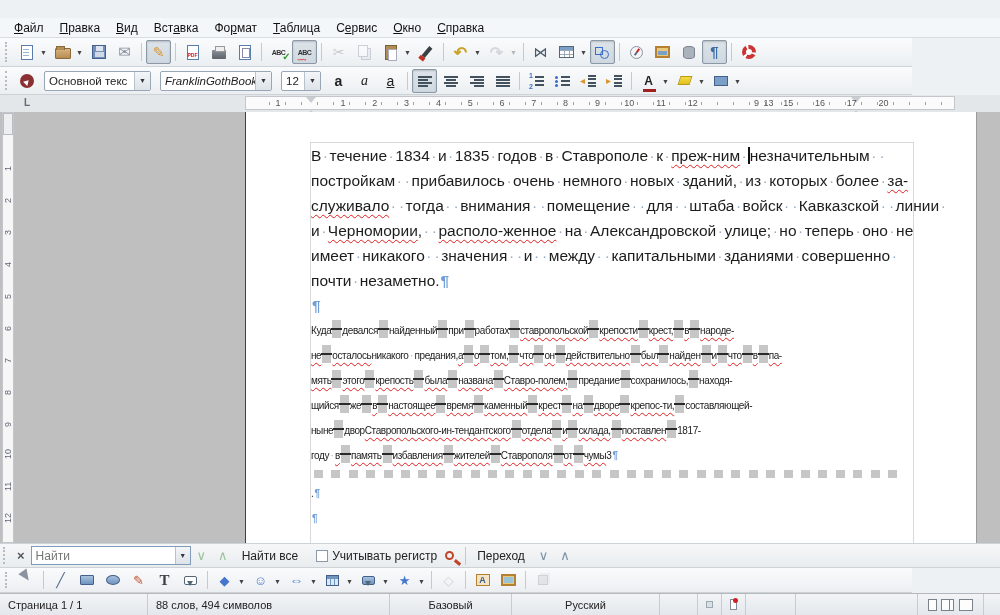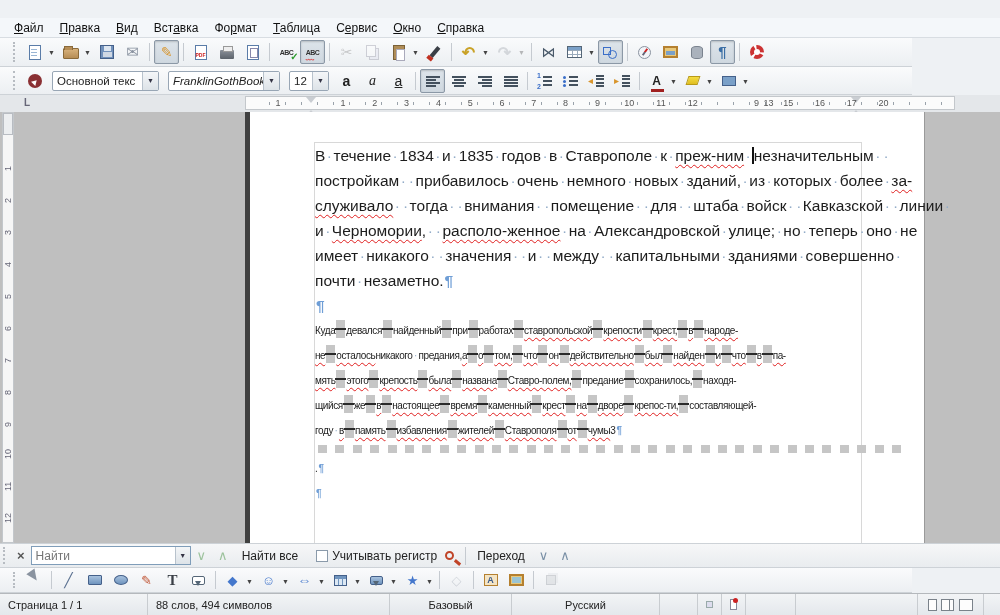--- a/index.html
+++ b/index.html
@@ -18,21 +18,21 @@
 
   
   .menubar { position:absolute; left:0; top:18px; width:1000px; height:20px;
     background:#f4f7fa; border-bottom:1px solid #d8dde2; display:flex; align-items:center;
     padding-left:6px; font-size:12px; color:#111; }
   .menu-item { padding:2px 8px; cursor:default; }
   .menu-item u { text-decoration:underline; }
 
   
   .toolbar { position:absolute; left:0; width:912px; background:linear-gradient(#fafbfc,#eceff2);
-    border-bottom:1px solid #cdd2d7; display:flex; align-items:center; gap:1px; padding-left:10px; }
+    border-bottom:1px solid #cdd2d7; display:flex; align-items:center; gap:1px; padding-left:2px; }
   #tb-standard { top:38px; height:29px; }
   #tb-formatting { top:67px; height:28px; }
   .grip { width:5px; height:70%; border-left:2px dotted #b7bcc2; margin:0 3px; flex:none; }
   .tsep { width:1px; height:18px; background:#c5cad0; margin:0 3px; flex:none; }
   .tbtn { width:25px; height:24px; border:1px solid transparent; border-radius:2px;
     display:flex; align-items:center; justify-content:center; position:relative; flex:none; }
   .tbtn.active { border-color:#8b98a6; background:linear-gradient(#dde4ea,#cfd8e0); box-shadow:inset 0 1px 2px rgba(0,0,0,.18); }
   .tbtn.disabled { opacity:.35; }
   .tbtn .drop { position:absolute; right:-9px; top:8px; font-size:7px; color:#444; }
   .tbtn.hasdrop { margin-right:10px; }
@@ -129,21 +129,21 @@
   .marker::after { content:""; position:absolute; left:0; bottom:-6px; border:5px solid transparent; border-bottom:6px solid #c9cdd2; }
 
   
   .vruler { position:absolute; left:2px; top:112px; width:12px; height:431px; background:#f6f6f6; border:1px solid #c3c7cb;
      font-size:9px; color:#667; }
   .vruler .topbox { position:absolute; left:0; top:0; width:100%; height:22px; background:#eceef0; border:1px solid #b8bcc2; }
   .vnum { position:absolute; left:0px; transform:rotate(-90deg); width:10px; }
 
   
   .docarea { position:absolute; left:0; top:112px; width:1000px; height:431px; background:#bfbfbf; overflow:hidden; }
-  .page { position:absolute; left:245px; top:0; width:680px; height:440px; background:#fff; border-left:5px solid #404040; border-right:1px solid #9a9a9a; }
+  .page { position:absolute; left:245px; top:0; width:732px; height:440px; background:#fff; border-left:1px solid #404040; border-right:1px solid #9a9a9a; }
   .textbound { position:absolute; left:64px; top:30px; right:62px; bottom:-2px; border:1px solid #d8d8d8; border-bottom:none; }
   .textbody { position:absolute; left:65px; top:31px; width:542px; font-size:15.5px; color:#1c1c1c; line-height:25px; }
   .line { white-space:nowrap; height:25px; }
   .line.marksrow { height:13px; line-height:13px; }
   .para2 .line { font-size:10px; letter-spacing:-0.4px; }
   .misspelled { text-decoration:underline; text-decoration-style:wavy; text-decoration-color:#e02020;
      text-decoration-thickness:1px; text-underline-offset:3px; text-decoration-skip-ink:none; }
   .fmark { color:#93acc8; padding:0 1.5px; }
   .pilcrow { color:#6f9ed6; font-weight:bold; padding-left:1px; }
   .grayblock { display:inline-block; width:9px; height:18px; background:#c6c6c6; vertical-align:-4px; margin:0 1px; position:relative; }
@@ -421,20 +421,21 @@
             <div class="line"><span>и<span class="fmark">·</span></span><span class="misspelled">Черномории</span><span>,<span class="fmark">·</span><span class="fmark">·</span></span><span class="misspelled">располо-женное</span><span><span class="fmark">·</span>на<span class="fmark">·</span>Александровской<span class="fmark">·</span>улице;<span class="fmark">·</span>но<span class="fmark">·</span>теперь<span class="fmark">·</span>оно<span class="fmark">·</span>не</span></div>
             <div class="line"><span>имеет<span class="fmark">·</span>никакого<span class="fmark">·</span><span class="fmark">·</span>значения<span class="fmark">·</span><span class="fmark">·</span>и<span class="fmark">·</span><span class="fmark">·</span>между<span class="fmark">·</span><span class="fmark">·</span>капитальными<span class="fmark">·</span>зданиями<span class="fmark">·</span>совершенно<span class="fmark">·</span></span></div>
             <div class="line"><span>почти<span class="fmark">·</span>незаметно.</span><span><span class="pilcrow">¶</span></span></div>
             <div class="line"><span><span class="pilcrow">¶</span></span></div>
           </div>
           <div class="para2">
             <div class="line"><span>Куда<span class="grayblock"></span>девался<span class="grayblock"></span>найденный<span class="grayblock"></span>при<span class="grayblock"></span>работах<span class="grayblock"></span></span><span class="misspelled">ставропольской<span class="grayblock"></span>крепости<span class="grayblock"></span>крест,<span class="grayblock"></span>в<span class="grayblock"></span>народе-</span></div>
             <div class="line"><span class="misspelled">не<span class="grayblock"></span>осталось</span><span>никакого<span class="fmark">·</span>предания,</span><span class="misspelled">а<span class="grayblock"></span>о<span class="grayblock"></span>том,<span class="grayblock"></span>что<span class="grayblock"></span>он<span class="grayblock"></span>действительно<span class="grayblock"></span>был<span class="grayblock"></span>найден<span class="grayblock"></span>и<span class="grayblock"></span>что<span class="grayblock"></span>в<span class="grayblock"></span>па-</span></div>
             <div class="line"><span class="misspelled">мять<span class="grayblock"></span>этого<span class="grayblock"></span>крепость<span class="grayblock"></span>была<span class="grayblock"></span>названа<span class="grayblock"></span>Ставро-полем,</span><span><span class="grayblock"></span>предание<span class="grayblock"></span>сохранилось,<span class="grayblock"></span>находя-</span></div>
             <div class="line"><span>щийся<span class="grayblock"></span>же<span class="grayblock"></span></span><span class="misspelled">в<span class="grayblock"></span>настоящее<span class="grayblock"></span>время<span class="grayblock"></span>каменный<span class="grayblock"></span>крест<span class="grayblock"></span>на<span class="grayblock"></span>дворе<span class="grayblock"></span>крепос-ти,</span><span><span class="grayblock"></span>составляющей-</span></div>
+            <div class="line"><span>ныне<span class="grayblock"></span>двор</span><span class="misspelled">Ставропольского-ин-тендантского<span class="grayblock"></span>отдела<span class="grayblock"></span>и<span class="grayblock"></span>склада,<span class="grayblock"></span>поставлен</span><span><span class="grayblock"></span>1817-</span></div>
             <div class="line"><span>году<span class="fmark">·</span></span><span class="misspelled">в<span class="grayblock"></span>память<span class="grayblock"></span>избавления<span class="grayblock"></span>жителей<span class="grayblock"></span>Ставрополя<span class="grayblock"></span>от<span class="grayblock"></span>чумы</span><span>3</span><span><span class="pilcrow">¶</span></span></div>
             <div class="line marksrow"><span><span class="grayblock"></span> <span class="grayblock"></span> <span class="grayblock"></span> <span class="grayblock"></span> <span class="grayblock"></span> <span class="grayblock"></span> <span class="grayblock"></span> <span class="grayblock"></span> <span class="grayblock"></span> <span class="grayblock"></span> <span class="grayblock"></span> <span class="grayblock"></span> <span class="grayblock"></span> <span class="grayblock"></span> <span class="grayblock"></span> <span class="grayblock"></span> <span class="grayblock"></span> <span class="grayblock"></span> <span class="grayblock"></span> <span class="grayblock"></span> <span class="grayblock"></span> <span class="grayblock"></span> <span class="grayblock"></span> <span class="grayblock"></span> <span class="grayblock"></span> <span class="grayblock"></span> <span class="grayblock"></span> <span class="grayblock"></span> <span class="grayblock"></span> <span class="grayblock"></span> <span class="grayblock"></span> <span class="grayblock"></span> <span class="grayblock"></span> <span class="grayblock"></span></span></div>
             <div class="line"><span>.</span><span><span class="pilcrow">¶</span></span></div>
             <div class="line"><span><span class="pilcrow">¶</span></span></div>
           </div>
         </div>
     </div>
   </div>
 
   <div class="vruler" id="vruler">

